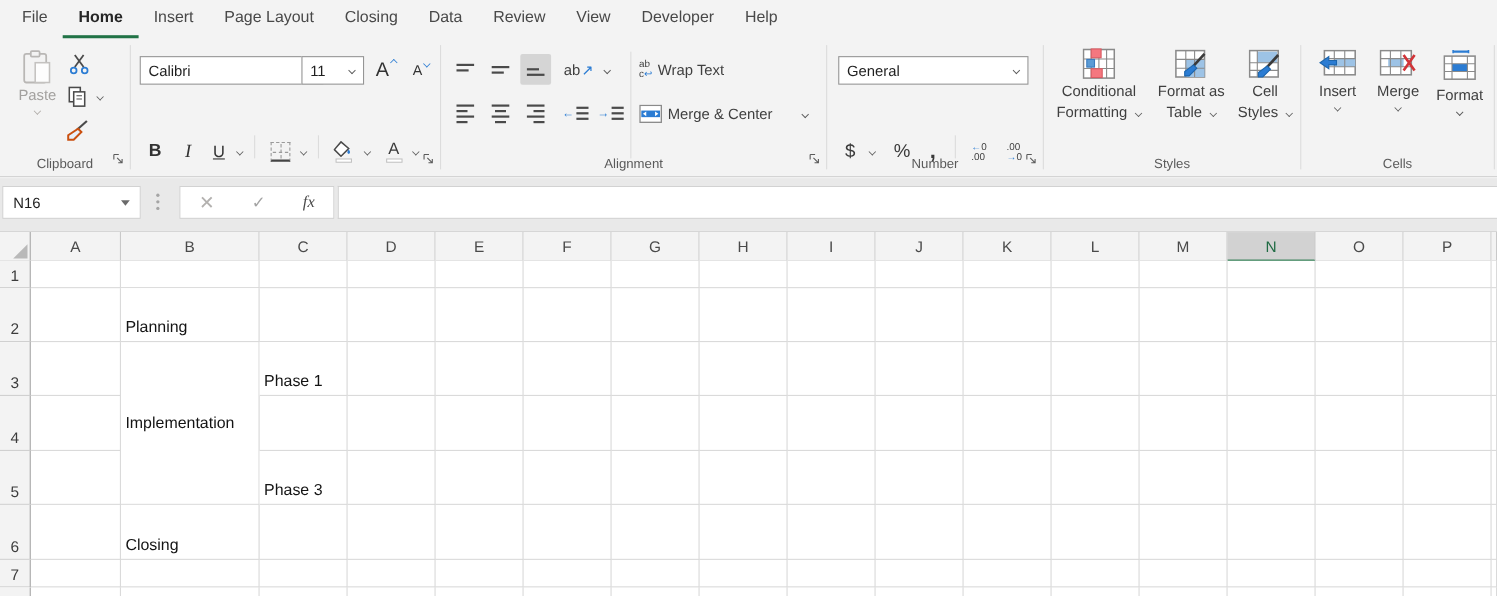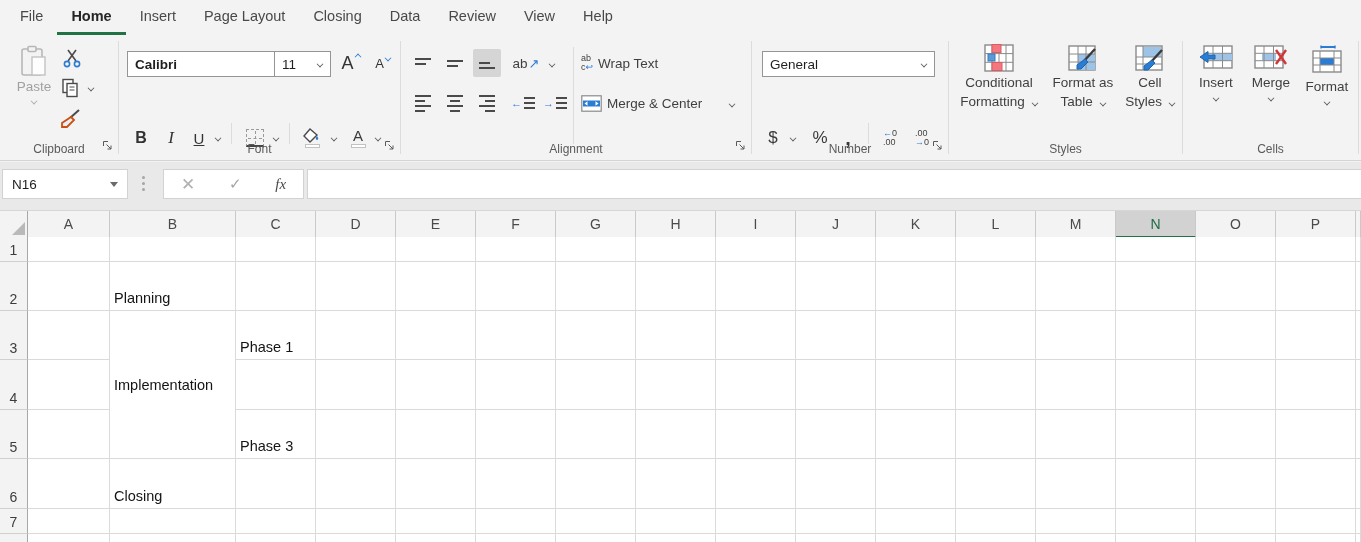--- a/index.html
+++ b/index.html
@@ -88,20 +88,21 @@
 
 <div class="tabbar">
   <div class="tab">File</div>
   <div class="tab active">Home</div>
   <div class="tab">Insert</div>
   <div class="tab">Page Layout</div>
   <div class="tab">Closing</div>
   <div class="tab">Data</div>
   <div class="tab">Review</div>
   <div class="tab">View</div>
+  <div class="tab">Developer</div>
   <div class="tab">Help</div>
 </div>
 
 <div class="ribbon">
 
   <div class="group" style="left:0;width:118px;">
     <div class="abs vstack" style="left:12px;top:10px;width:44px;">
       <svg width="30" height="34" viewBox="0 0 30 34">
         <rect x="3" y="4" width="20" height="26" rx="2" fill="#f3f3f3" stroke="#b9b7b5" stroke-width="1.6"></rect>
         <rect x="9" y="1.5" width="8" height="5" rx="1" fill="#f3f3f3" stroke="#b9b7b5" stroke-width="1.6"></rect>
@@ -137,21 +138,21 @@
     <div class="launcher">
       <svg width="11" height="11" viewBox="0 0 11 11">
           <path d="M1.5 1.5 H6 M1.5 1.5 V6" stroke="#5a5a5a" fill="none"></path>
           <path d="M4.5 4.5 L9 9 M9 5.5 V9 H5.5" stroke="#5a5a5a" fill="none"></path>
         </svg>
     </div>
   </div>
   <div class="gsep" style="left:118px;"></div>
 
   <div class="group" style="left:119px;width:281px;">
-    <div class="combo" style="left:8px;top:16px;width:167px;font-weight:bold;">
+    <div class="combo" style="left:8px;top:16px;width:167px;">
       <span>Calibri</span>
       <span class="chev"></span>
     </div>
     <div class="combo" style="left:155px;top:16px;width:57px;">
       <span>11</span>
       <span class="chev"></span>
     </div>
     <div class="abs btn" style="left:218px;top:14px;width:28px;height:28px;">
       <span class="grow-a">A</span>
       <span class="chev up blue" style="margin:-12px 0 0 1px;"></span>
@@ -182,21 +183,20 @@
     <div class="fbtn" style="left:208px;width:14px;">
         <span class="chev"></span>
       </div>
     <div class="fbtn vstack" style="left:228px;width:22px;">
       <span style="font-size:15px;color:#3a3a3a;line-height:14px;">A</span>
       <span class="color-bar"></span>
     </div>
     <div class="fbtn" style="left:252px;width:14px;">
         <span class="chev"></span>
       </div>
-    <div class="group-label">Font</div>
     <div class="launcher">
       <svg width="11" height="11" viewBox="0 0 11 11">
           <path d="M1.5 1.5 H6 M1.5 1.5 V6" stroke="#5a5a5a" fill="none"></path>
           <path d="M4.5 4.5 L9 9 M9 5.5 V9 H5.5" stroke="#5a5a5a" fill="none"></path>
         </svg>
     </div>
   </div>
   <div class="gsep" style="left:400px;"></div>
 
   <div class="group" style="left:401px;width:350px;">

